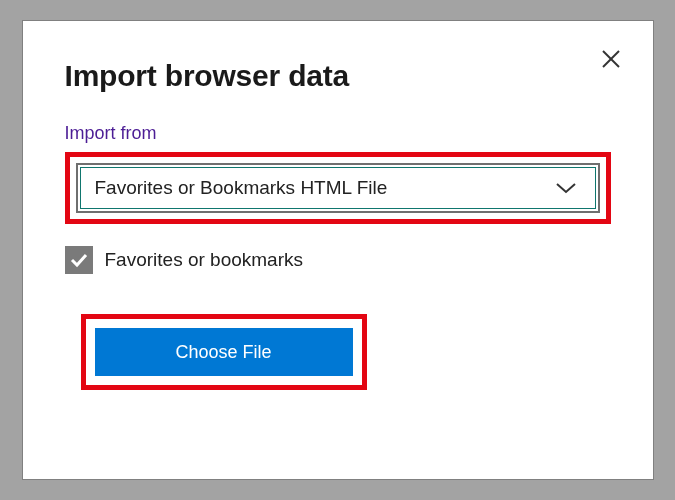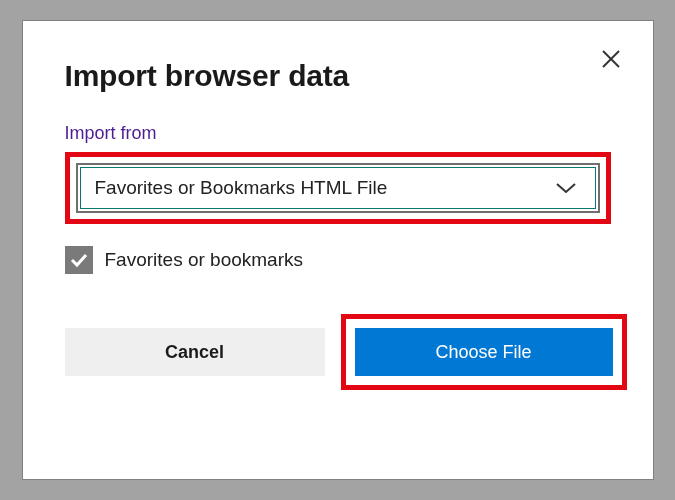--- a/index.html
+++ b/index.html
@@ -151,19 +151,18 @@
   <div class="checkbox-row">
     <div class="checkbox">
       <svg width="20" height="20" viewBox="0 0 20 20">
         <polyline points="3,10 8,15 17,5" fill="none" stroke="#ffffff" stroke-width="3"></polyline>
       </svg>
     </div>
     <span class="checkbox-label">Favorites or bookmarks</span>
   </div>
 
   <div class="button-row">
-    <button class="btn-cancel">Cancel</button>
     <div class="primary-wrap">
       <button class="btn-primary">Choose File</button>
     </div>
   </div>
 
 </div>
 
 </body></html>

